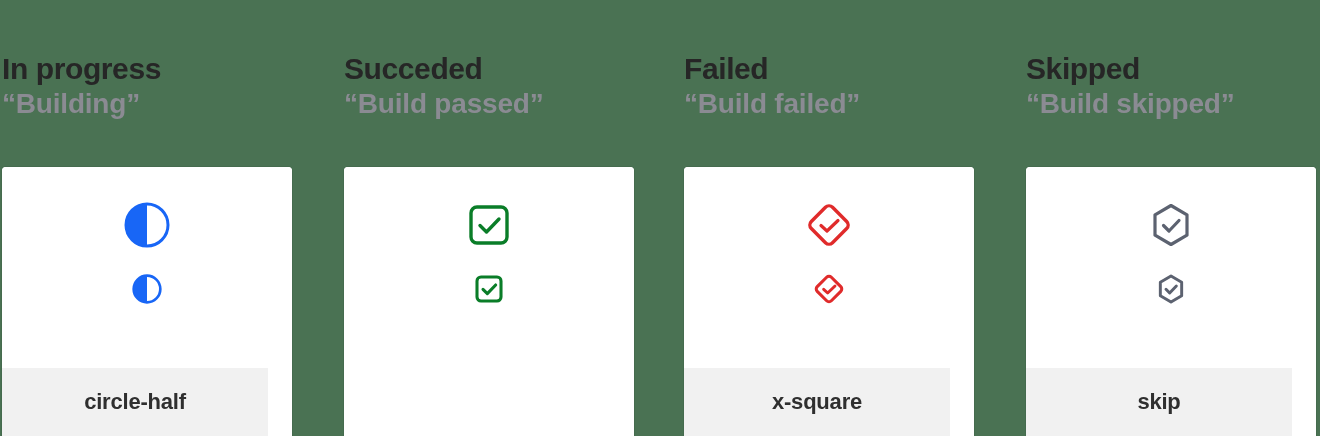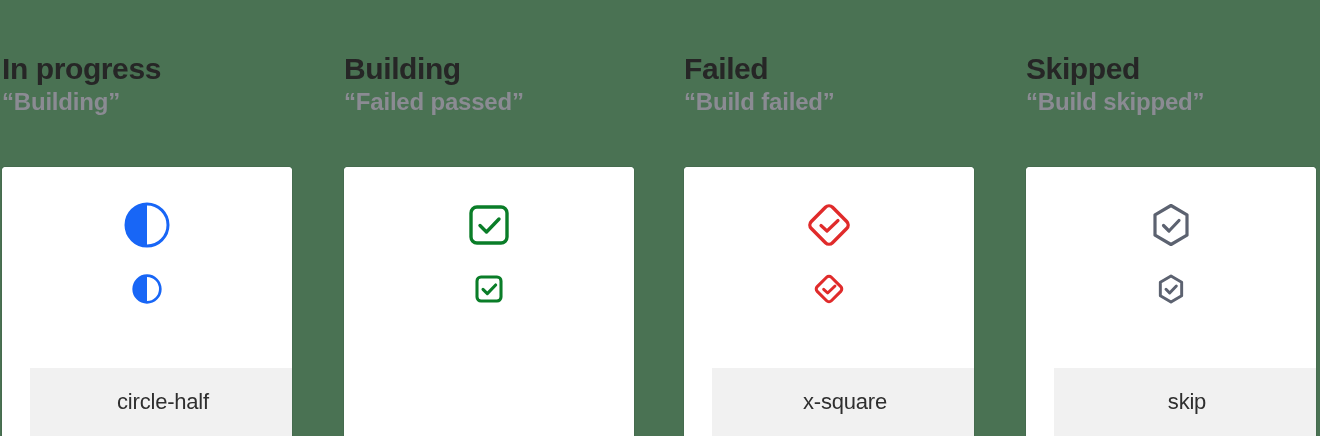--- a/index.html
+++ b/index.html
@@ -48,21 +48,21 @@
     color: #262626;
     letter-spacing: -0.4px;
     white-space: nowrap;
     line-height: 1;
   }
 
   .col-sub {
     position: absolute;
     top: 90px;
     left: 0;
-    font-size: 24px;
+    font-size: 28px;
     font-weight: 700;
     color: #8b8b93;
     letter-spacing: -0.2px;
     white-space: nowrap;
     line-height: 1;
   }
 
   .card {
     position: absolute;
     top: 167px;
@@ -106,24 +106,23 @@
     position: absolute;
     left: 0;
     top: 201px;
     width: 266px;
     height: 68px;
     background: #f1f1f1;
     display: flex;
     align-items: center;
     justify-content: center;
     font-size: 22px;
-    font-weight: 400;
+    font-weight: 700;
     color: #2f2f2f;
     letter-spacing: -0.2px;
-    margin-left: 28px;
   }
 </style>
 </head>
 <body>
 
 <div class="board">
 
   <div class="column col-0">
     <div class="col-head">
       <div class="col-title">In progress</div>
@@ -139,22 +138,22 @@
           <circle cx="24" cy="24" r="20" fill="#ffffff" stroke="#1866f6" stroke-width="4"></circle>
           <path d="M24 4 A20 20 0 0 0 24 44 Z" fill="#1866f6"></path>
         </svg>
       </div>
       <div class="card-label">circle-half</div>
     </div>
   </div>
 
   <div class="column col-1">
     <div class="col-head">
-      <div class="col-title">Building</div>
-      <div class="col-sub">“Failed passed”</div>
+      <div class="col-title">Succeded</div>
+      <div class="col-sub">“Build passed”</div>
     </div>
     <div class="card">
       <div class="card-preview">
         <svg class="icon-big" viewBox="0 0 48 48">
           <rect x="6" y="6" width="36" height="36" rx="6" ry="6" fill="none" stroke="#0a7d28" stroke-width="3.4"></rect>
           <path d="M15 24.5 L21.5 31 L34 18" fill="none" stroke="#0a7d28" stroke-width="3.4" stroke-linecap="round" stroke-linejoin="round"></path>
         </svg>
         <svg class="icon-small" viewBox="0 0 48 48">
           <rect x="6" y="6" width="36" height="36" rx="6" ry="6" fill="none" stroke="#0a7d28" stroke-width="4.6"></rect>
           <path d="M15 24.5 L21.5 31 L34 18" fill="none" stroke="#0a7d28" stroke-width="4.6" stroke-linecap="round" stroke-linejoin="round"></path>

